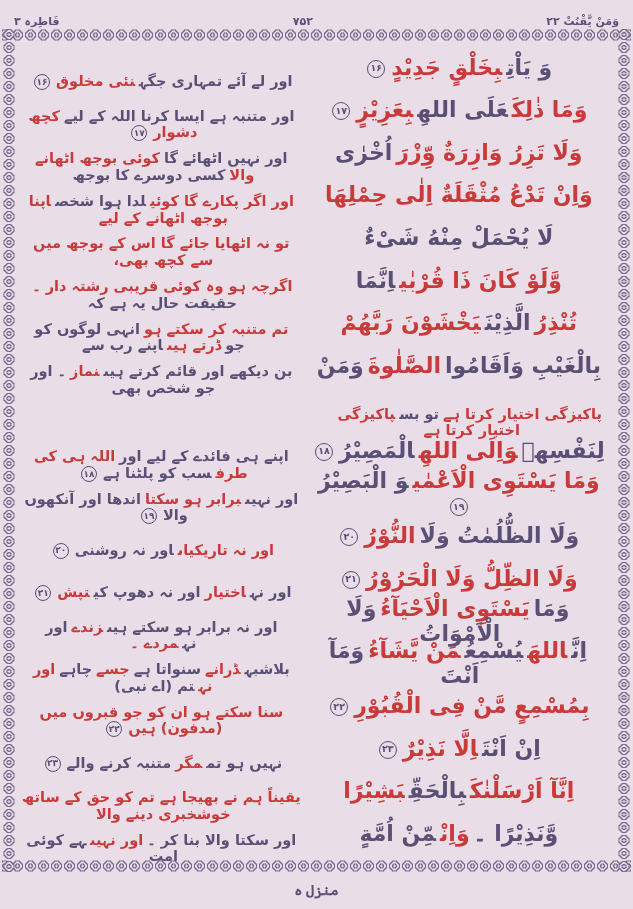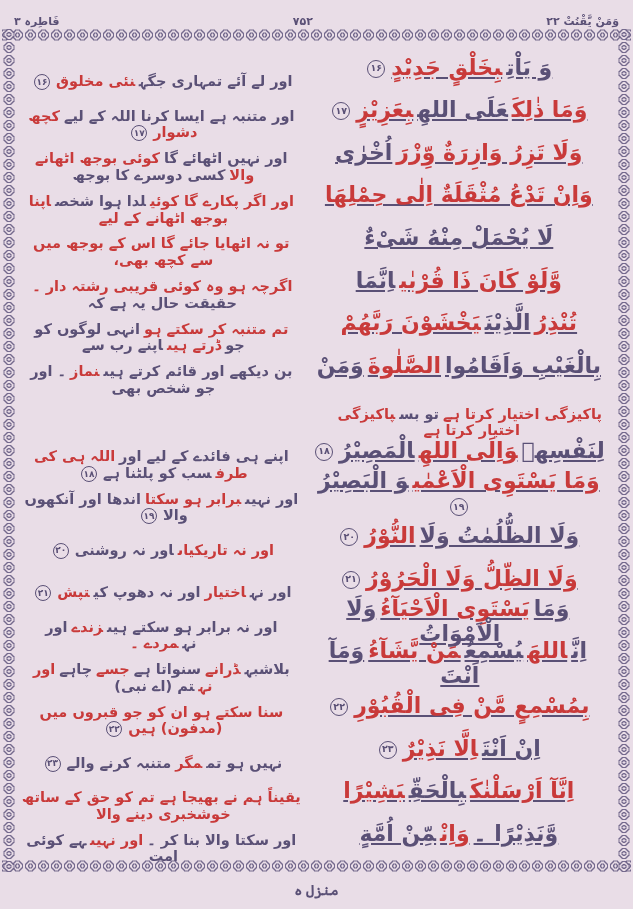--- a/index.html
+++ b/index.html
@@ -36,21 +36,21 @@
   .chain-left{top:0;bottom:0;left:0;width:14px;}
   .chain-right{top:0;bottom:0;right:0;width:14px;}
 
   .content{
     position:absolute;top:16px;bottom:16px;left:16px;right:16px;
     display:flex;flex-direction:column;justify-content:space-between;
     padding:2px 2px;box-sizing:border-box;direction:rtl;
   }
   .row{flex:1;display:flex;flex-direction:row;align-items:center;min-height:0;}
   .cell{direction:rtl;text-align:center;line-height:1.15;}
-  .cell-arabic{flex:0 0 52%;font-size:22px;font-weight:bold;text-decoration:underline;}
+  .cell-arabic{flex:0 0 52%;font-size:22px;font-weight:bold;}
   .cell-urdu{flex:0 0 48%;font-size:14.5px;font-weight:600;margin-top:29px;}
   .seg{margin:0 2px;white-space:normal;}
   .seg-dark{color:var(--ink);}
   .seg-red{color:var(--red);}
   .vnum{
     display:inline-flex;align-items:center;justify-content:center;
     width:16px;height:16px;border:1.4px solid var(--ink);border-radius:50%;
     font-size:9.5px;font-weight:bold;color:var(--ink);
     margin:0 4px;vertical-align:middle;flex:none;
   }

